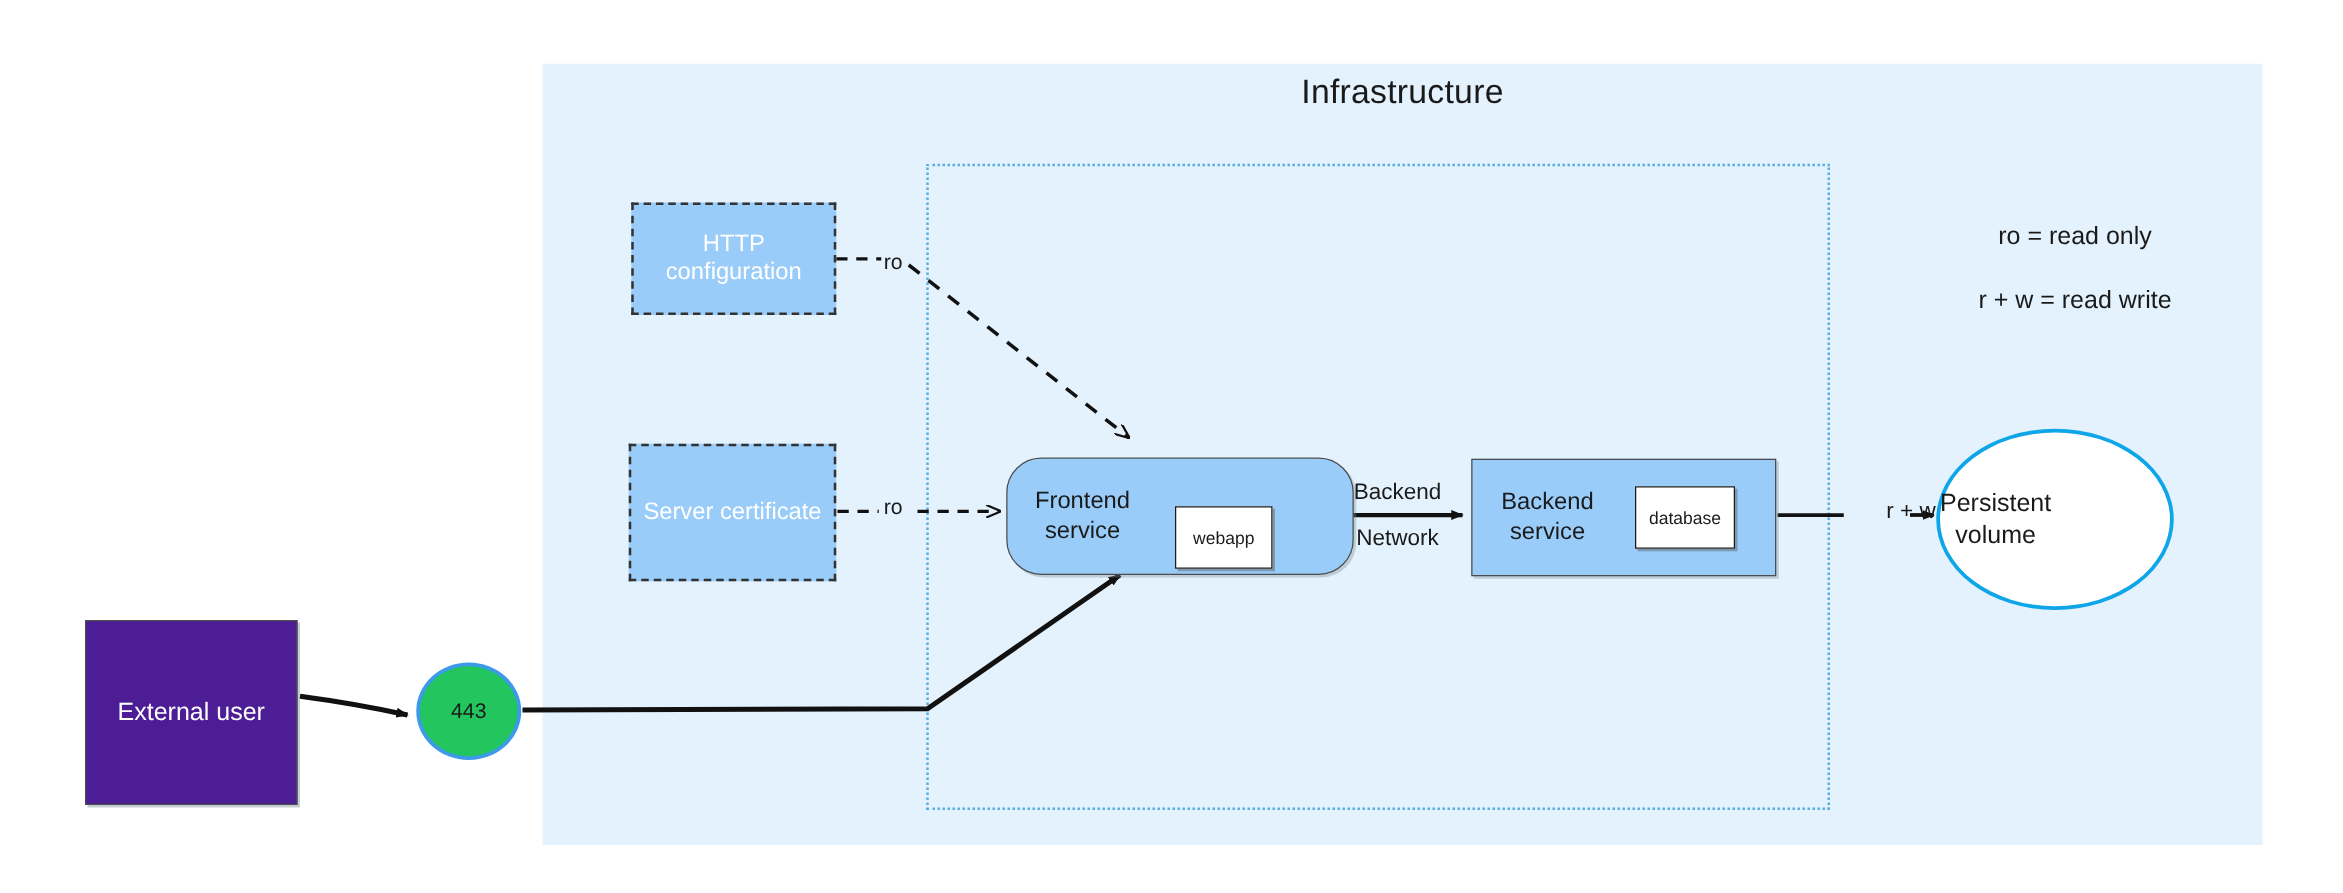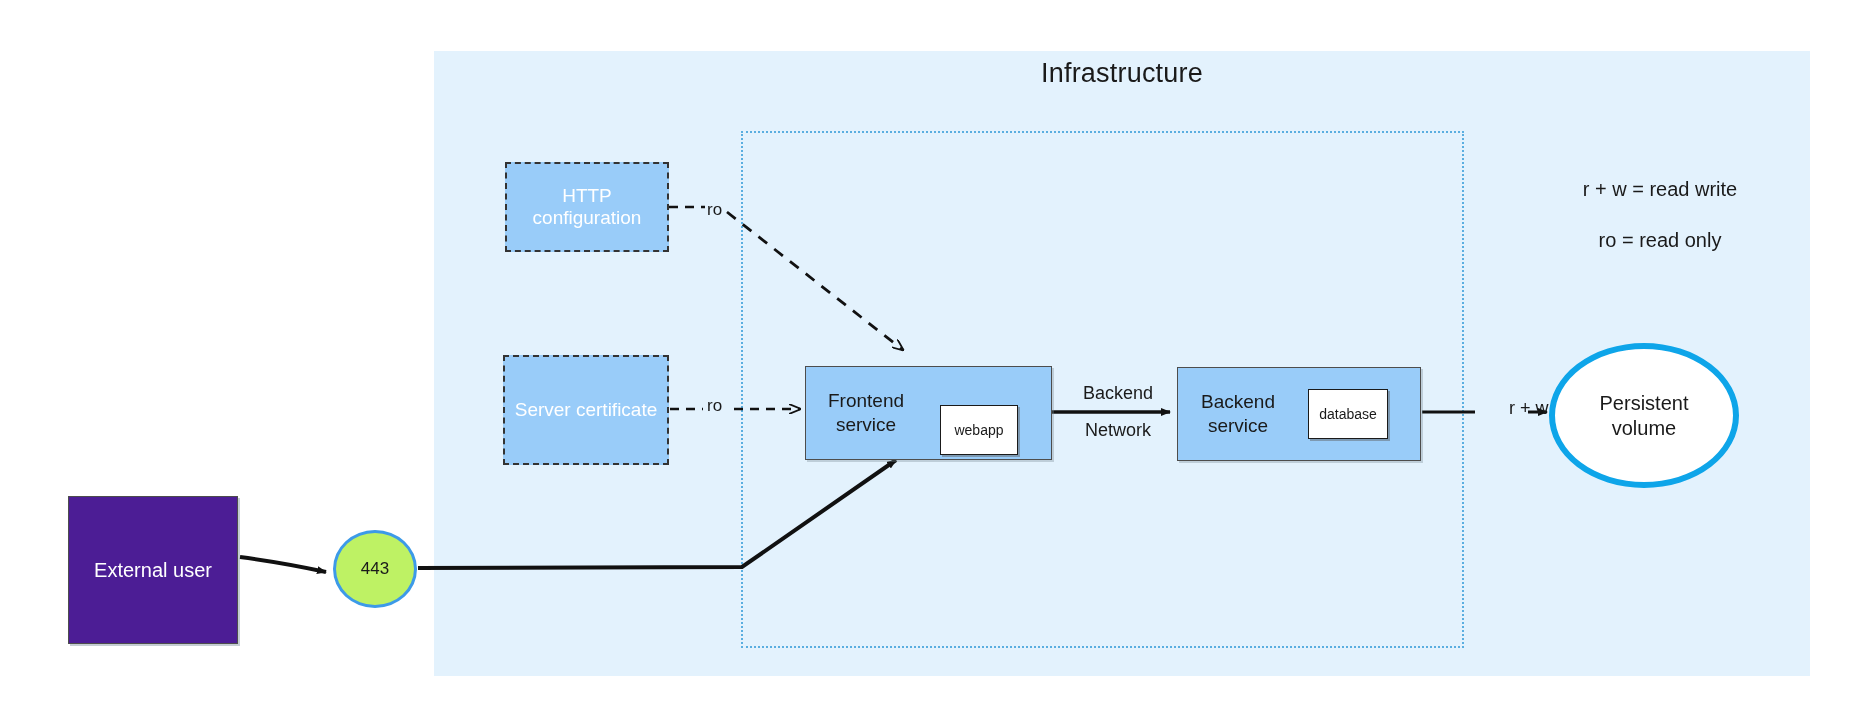--- a/index.html
+++ b/index.html
@@ -70,21 +70,21 @@
   .service-box {
     position: absolute;
     background: #99ccf9;
     border: 1.5px solid #4d4d4d;
     box-sizing: border-box;
     box-shadow: 2px 2px 0 rgba(120,140,150,0.35);
     display: flex;
     align-items: center;
   }
   #frontend-service-box {
-    left: 805px; top: 366px; width: 247px; height: 94px;
+    left: 805px; top: 366px; width: 278px; height: 94px; border-radius: 28px;
   }
   #backend-service-box {
     left: 1177px; top: 367px; width: 244px; height: 94px;
   }
   .service-label {
     font-size: 19px;
     color: #1a1a1a;
     line-height: 1.25;
     text-align: center;
     width: 108px;
@@ -117,40 +117,40 @@
     display: flex;
     align-items: center;
     justify-content: center;
     color: #ffffff;
     font-size: 20px;
     box-shadow: 2px 2px 0 rgba(110,130,145,0.4);
   }
   .port-circle {
     position: absolute;
     left: 333px; top: 530px; width: 84px; height: 78px;
-    background: #bef264;
+    background: #22c55e;
     border: 3px solid #3d9ae8;
     border-radius: 50%;
     box-sizing: border-box;
     display: flex;
     align-items: center;
     justify-content: center;
     font-size: 17px;
     color: #1a1a1a;
   }
   .volume-ellipse {
     position: absolute;
     left: 1549px; top: 343px; width: 190px; height: 145px;
     background: #ffffff;
-    border: 6px solid #0ea5e9;
+    border: 3px solid #0ea5e9;
     border-radius: 50%;
     box-sizing: border-box;
     display: flex;
     align-items: center;
-    justify-content: center;
+    justify-content: flex-start;
     text-align: center;
     font-size: 20px;
     line-height: 1.25;
     color: #1a1a1a;
   }
   .legend {
     position: absolute;
     left: 1520px;
     top: 178px;
     width: 280px;
@@ -267,17 +267,17 @@
   <div class="edge-label" id="label-ro-cert">ro</div>
 
   <div class="edge-label" id="label-backend-net">
     <div>Backend</div>
     <div>Network</div>
   </div>
 
   <div class="edge-label" id="label-rw">r + w</div>
 
   <div class="legend">
+    <div>ro = read only</div>
     <div>r + w = read write</div>
-    <div>ro = read only</div>
   </div>
 
 </div>
 
 </body></html>

